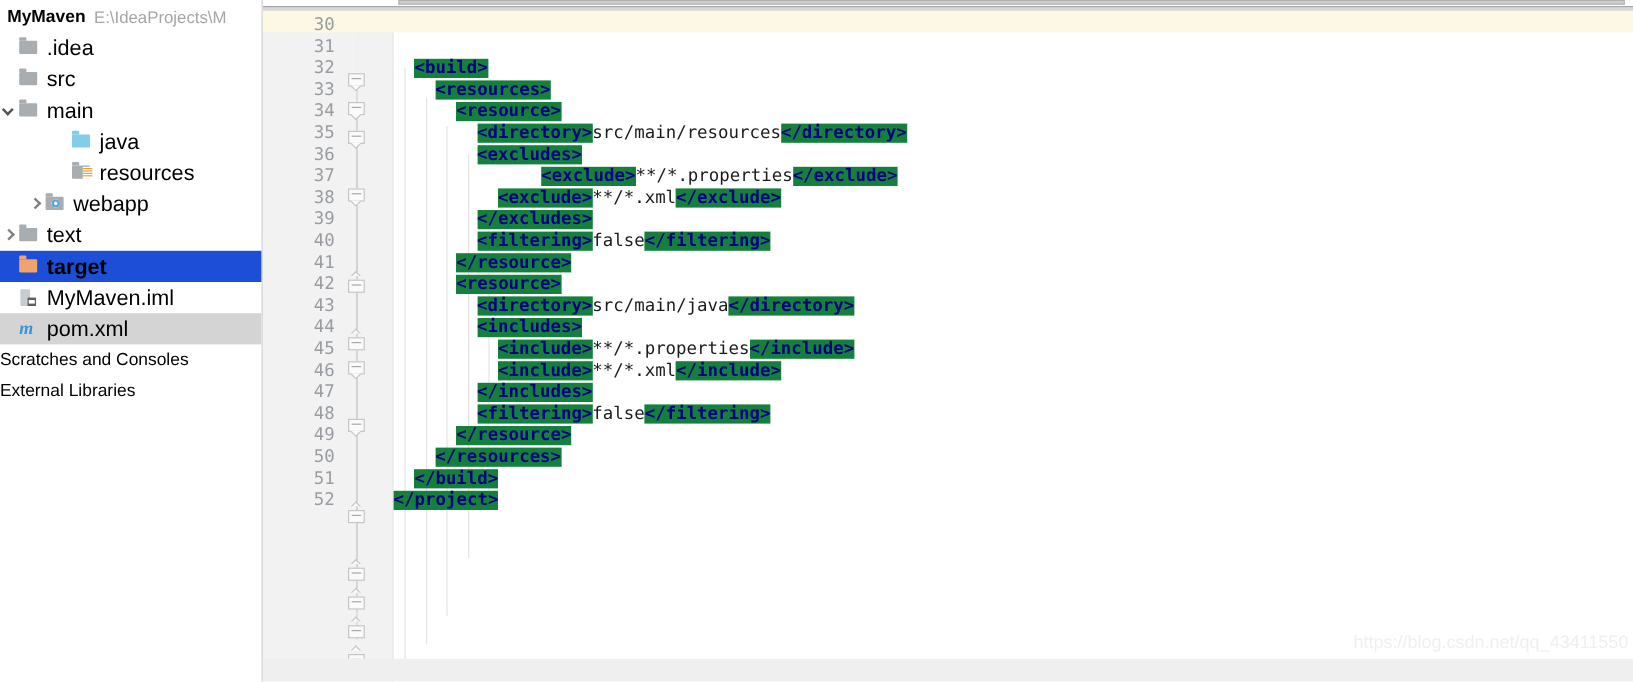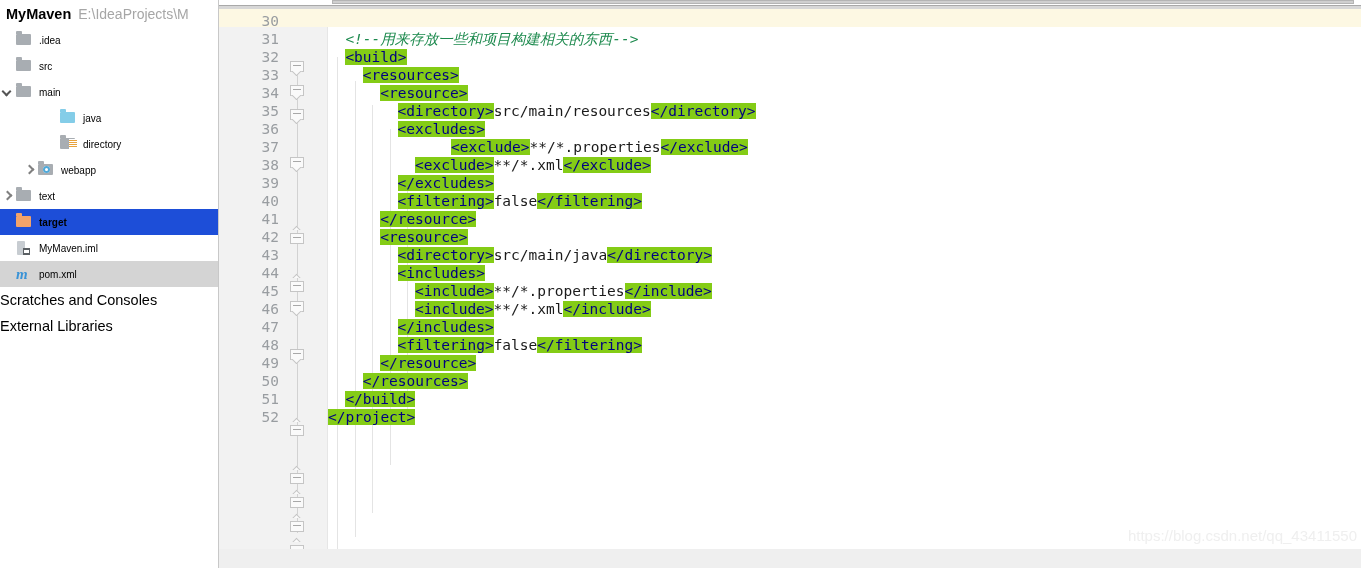--- a/index.html
+++ b/index.html
@@ -22,21 +22,21 @@
     padding-left:6px;white-space:nowrap;overflow:hidden;
   }
   .proj-name{font-size:14.5px;font-weight:bold;color:#000000;}
   .proj-path{font-size:14px;color:#a6a6a6;margin-left:7px;}
 
   .tree{position:relative;}
   .trow{
     height:26px;display:flex;align-items:center;
     white-space:nowrap;position:relative;padding-left:0;
   }
-  .trow .lbl{font-size:10px;color:#000000;}
+  .trow .lbl{font-size:18px;color:#000000;}
   .trow.sel{background:#d4d4d4;}
   .trow.hl{background:#1d4ed8;font-weight:bold;}
 
   .chev{
     width:14px;height:14px;flex:0 0 14px;margin-right:1px;
     position:relative;
   }
   .chev.right::before{
     content:"";position:absolute;left:4px;top:3px;
     width:5px;height:5px;border-right:2px solid #808080;border-bottom:2px solid #808080;
@@ -112,21 +112,21 @@
   .fm.up .shape{top:4px;}
   .fm.up .minus{top:8px;}
 
   
   .fline{position:absolute;left:78px;width:1px;background:#d2d2d2;}
 
   
   .iguide{position:absolute;width:1px;background:#e4e4e4;z-index:2;}
 
   
-  .tag{color:#000080;font-weight:normal;background:#84cc16;margin-top:33px;}
+  .tag{color:#000080;font-weight:bold;background:#15803d;margin-top:33px;}
   .txt{color:#1a1a1a;}
   .cmt{color:#1d8a4e;font-style:italic;}
 
   .watermark{
     position:absolute;right:4px;bottom:24px;
     font-size:15px;color:#efefef;z-index:5;
     font-family:"Liberation Sans", sans-serif;white-space:nowrap;
   }
   .bottom-band{position:absolute;left:0;bottom:0;width:100%;height:19px;background:#efefef;z-index:4;}
   .bottom-band .ghost{position:absolute;left:220px;top:-4px;font-family:"DejaVu Sans Mono",monospace;font-size:14.5px;color:#c9a84a;}
@@ -181,21 +181,21 @@
           <span class="chev "></span>
           <span class="ico f-gray">
             <span class="folder"></span>
             <span class="res-lines">
               <i></i>
               <i></i>
               <i></i>
               <i></i>
             </span>
           </span>
-          <span class="lbl">directory</span>
+          <span class="lbl">resources</span>
         </div>
         <div class="trow">
           <span style="flex: 0 0 22px;"></span>
           <span class="chev right"></span>
           <span class="ico">
             <span class="webapp-ico"></span>
           </span>
           <span class="lbl">webapp</span>
         </div>
         <div class="trow">
@@ -266,21 +266,21 @@
     <div id="foldlines" style="position: absolute; left: 0px; top: 0px; width: 100%; height: 568px; z-index: 3;">
         <div class="fline" style="top: 61px; height: 472px;"></div>
         <div class="fline" style="top: 85px; height: 424px;"></div>
         <div class="fline" style="top: 109px; height: 184px;"></div>
         <div class="fline" style="top: 157px; height: 88px;"></div>
         <div class="fline" style="top: 301px; height: 184px;"></div>
         <div class="fline" style="top: 349px; height: 88px;"></div>
       </div>
     <div class="rows" id="rows">
         <div class="row cur"><span class="ln">30</span><span class="code" style="left: 109px;"></span></div>
-        <div class="row"><span class="ln">31</span><span class="code" style="left: 126.4px;"><span class="cmt">&lt;!--用来存放一些和项目构建相关的东西--&gt;</span></span></div>
+        <div class="row"><span class="ln">31</span></div>
         <div class="row"><span class="ln">32</span><span class="code" style="left: 126.4px;"><span class="tag">&lt;build&gt;</span></span></div>
         <div class="row"><span class="ln">33</span><span class="code" style="left: 143.8px;"><span class="tag">&lt;resources&gt;</span></span></div>
         <div class="row"><span class="ln">34</span><span class="code" style="left: 161.2px;"><span class="tag">&lt;resource&gt;</span></span></div>
         <div class="row"><span class="ln">35</span><span class="code" style="left: 178.6px;"><span class="tag">&lt;directory&gt;</span><span class="txt">src/main/resources</span><span class="tag">&lt;/directory&gt;</span></span></div>
         <div class="row"><span class="ln">36</span><span class="code" style="left: 178.6px;"><span class="tag">&lt;excludes&gt;</span></span></div>
         <div class="row"><span class="ln">37</span><span class="code" style="left: 196px; padding-left: 36px;"><span class="tag">&lt;exclude&gt;</span><span class="txt">**/*.properties</span><span class="tag">&lt;/exclude&gt;</span></span></div>
         <div class="row"><span class="ln">38</span><span class="code" style="left: 196px;"><span class="tag">&lt;exclude&gt;</span><span class="txt">**/*.xml</span><span class="tag">&lt;/exclude&gt;</span></span></div>
         <div class="row"><span class="ln">39</span><span class="code" style="left: 178.6px;"><span class="tag">&lt;/excludes&gt;</span></span></div>
         <div class="row"><span class="ln">40</span><span class="code" style="left: 178.6px;"><span class="tag">&lt;filtering&gt;</span><span class="txt">false</span><span class="tag">&lt;/filtering&gt;</span></span></div>
         <div class="row"><span class="ln">41</span><span class="code" style="left: 161.2px;"><span class="tag">&lt;/resource&gt;</span></span></div>

